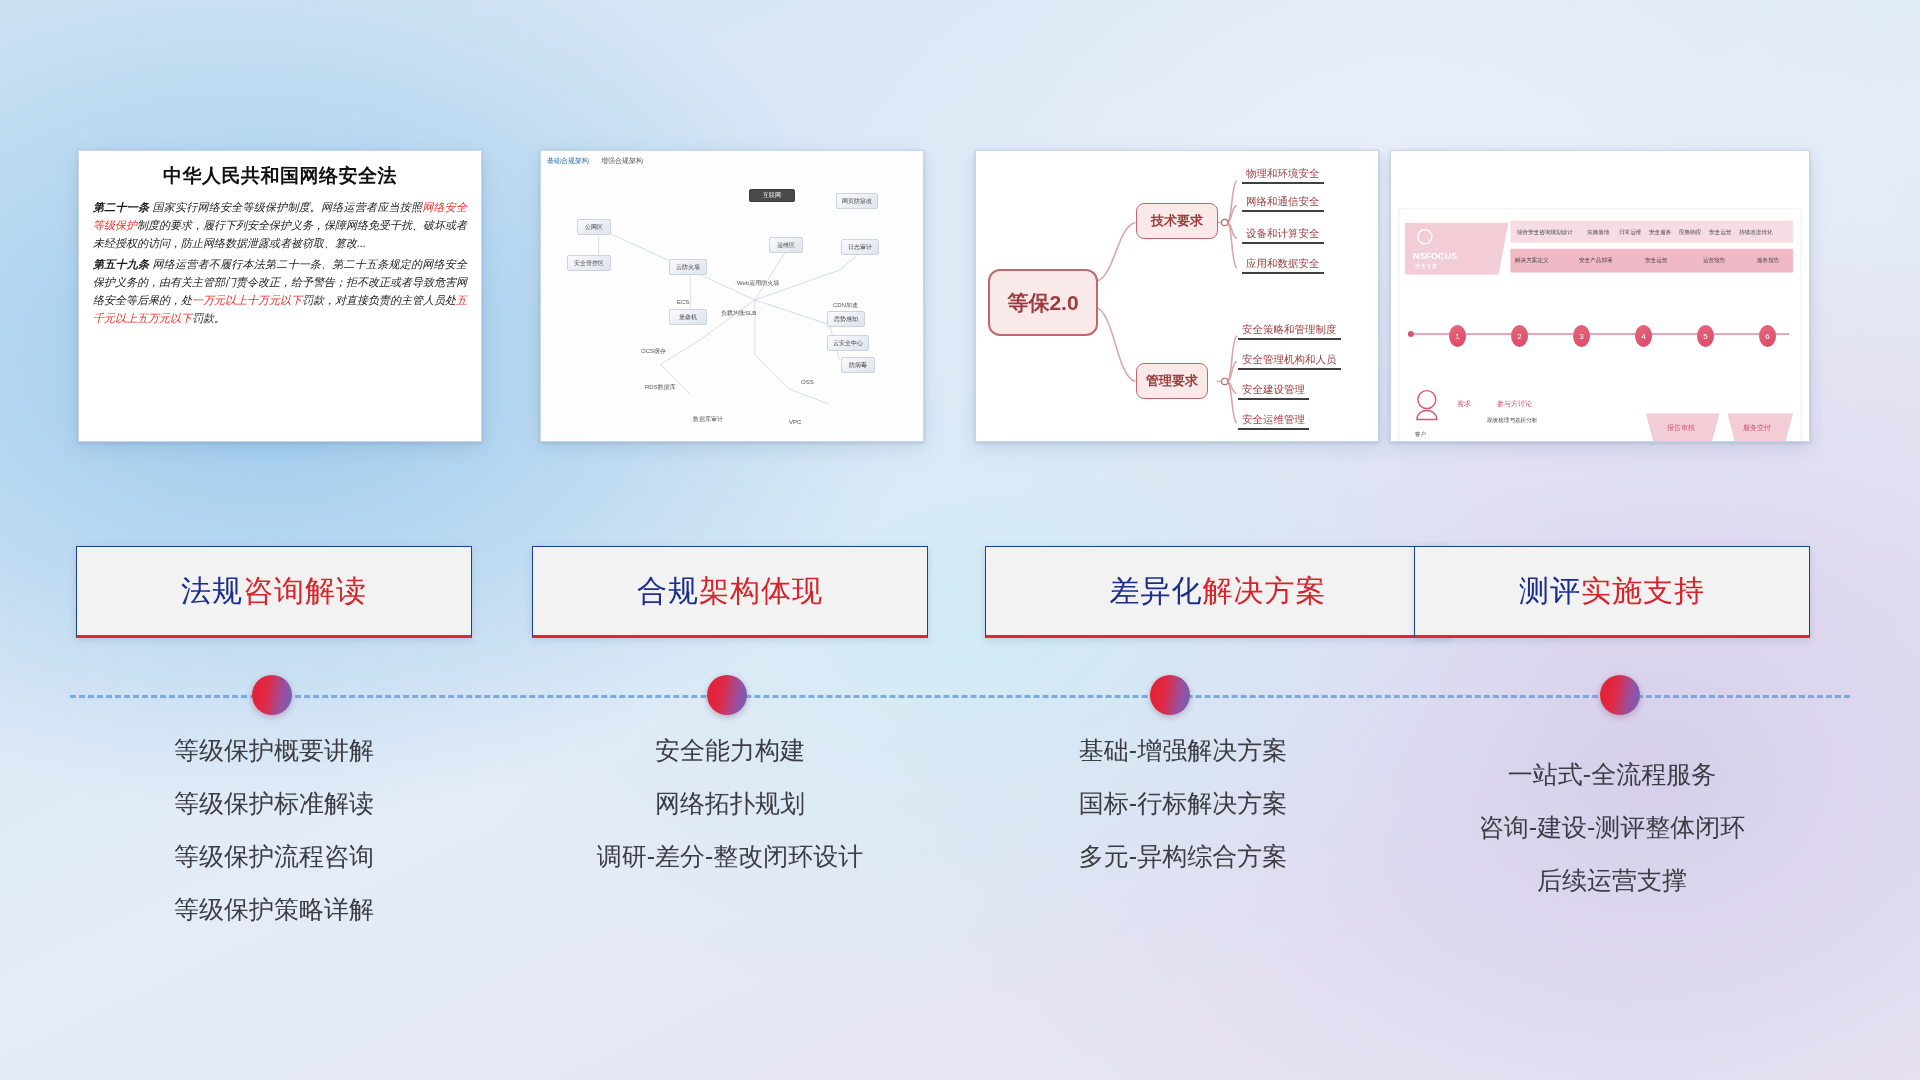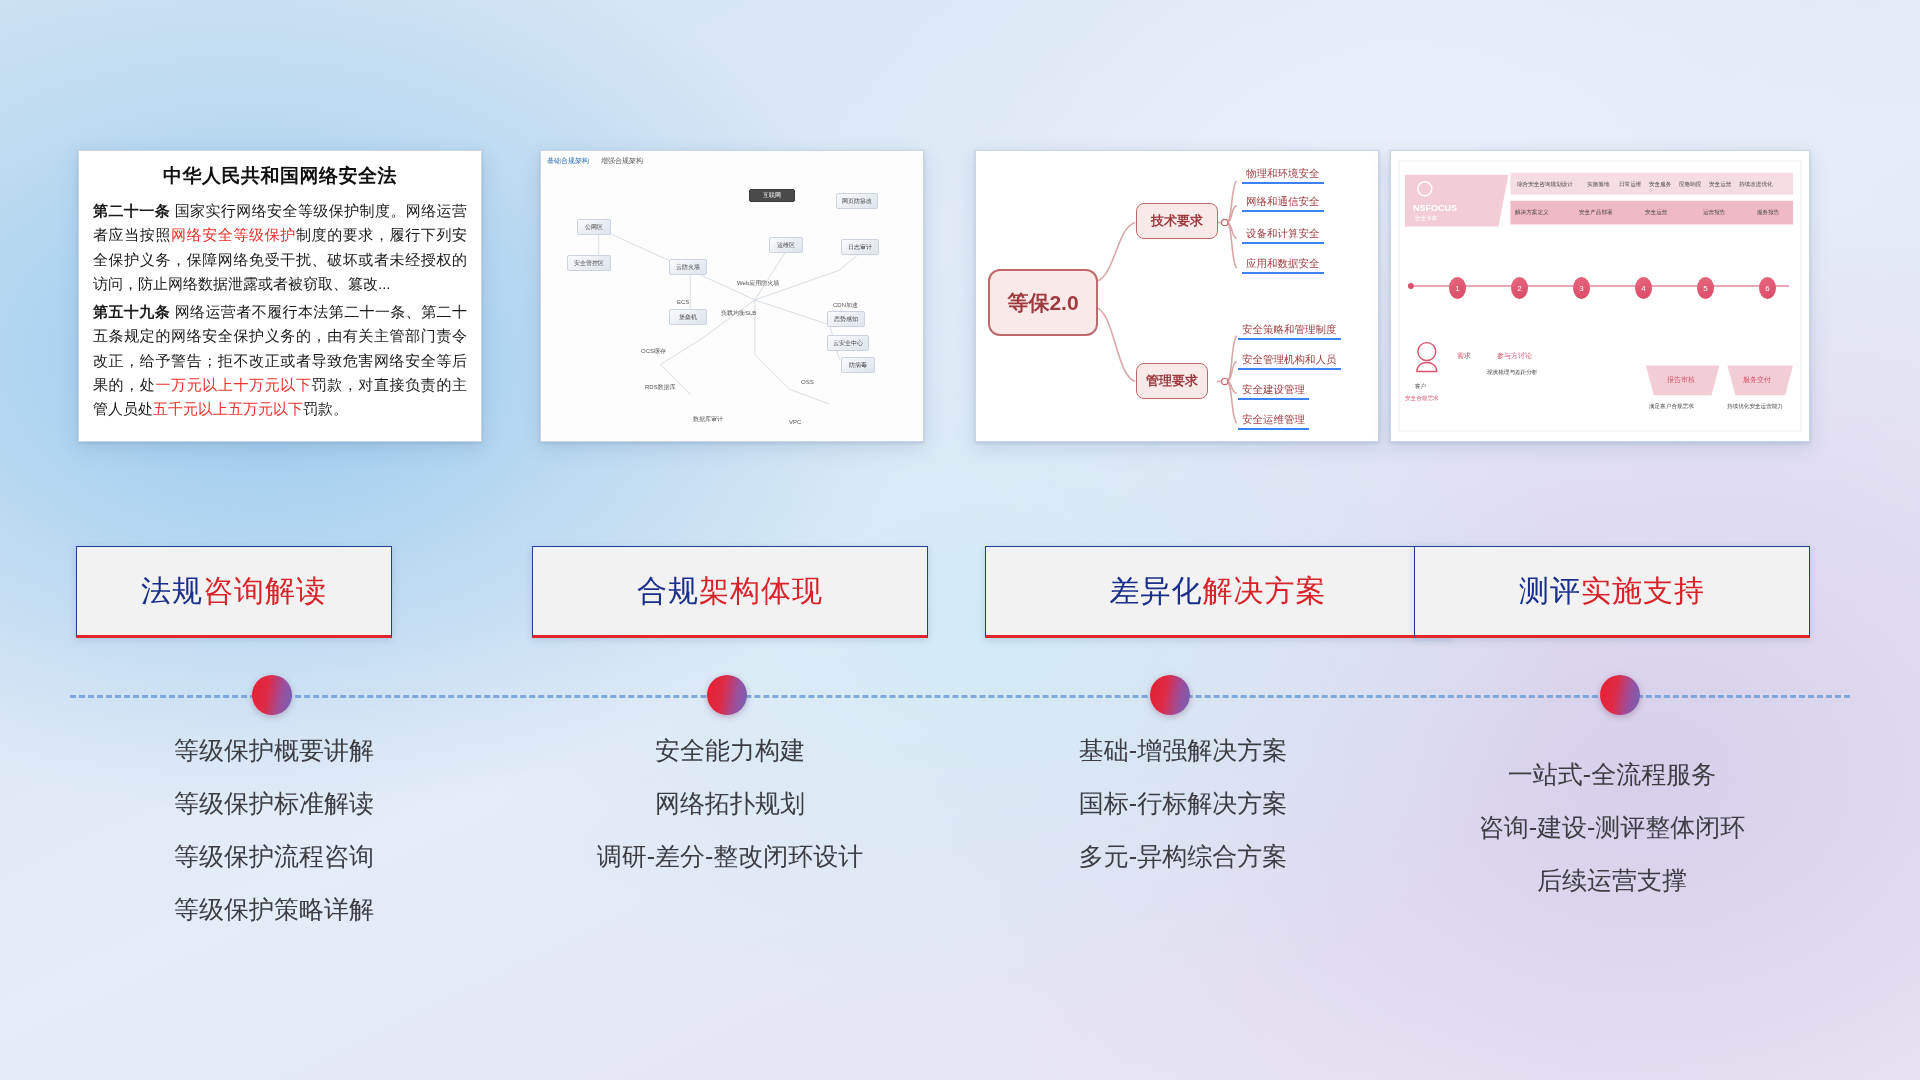--- a/index.html
+++ b/index.html
@@ -31,21 +31,21 @@
   .card.c2 { left: 540px;  width: 384px; }
   .card.c3 { left: 975px;  width: 404px; }
   .card.c4 { left: 1390px; width: 420px; }
 
   
   .law { padding: 12px 14px 8px 14px; height: 100%; }
   .law h3 {
     text-align: center; font-size: 19px; font-weight: 700; color: #111;
     letter-spacing: 0.5px; margin-bottom: 10px;
   }
-  .law p { font-size: 15px; line-height: 1.62; color: #1a1a1a; text-align: justify; }
+  .law p { font-size: 11px; line-height: 1.62; color: #1a1a1a; text-align: justify; font-style: italic; }
   .law p + p { margin-top: 4px; }
   .law b { font-weight: 700; }
   .law .red { color: #e8312a; }
 
   
   .arch { position: relative; width: 100%; height: 100%; background: #fdfdfd; }
   .arch .tabbar { position: absolute; left: 6px; top: 5px; display: flex; gap: 12px; font-size: 7px; color: #555; }
   .arch .tabbar span:first-child { color: #2a6fb5; }
   .arch .node {
     position: absolute; background: #f4f6f9; border: 1px solid #d5dbe4;
@@ -65,25 +65,25 @@
   .mindmap { position: relative; width: 100%; height: 100%; background: #fff; padding: 8px; }
   .mindmap svg { position: absolute; inset: 0; width: 100%; height: 100%; }
   .mm-node {
     position: absolute; border: 1.6px solid #c0696c; background: #fae9e9;
     border-radius: 8px; color: #9e3b3f; font-size: 13px; font-weight: 600;
     display: flex; align-items: center; justify-content: center;
   }
   .mm-root { border-width: 2.4px; border-radius: 12px; font-size: 21px; }
   .mm-leaf {
     position: absolute; color: #9e3b3f; font-size: 10.5px;
-    border-bottom: 2px solid #3b82f6; padding: 0 4px 1px 4px; white-space: nowrap;
-  }
-
-  
-  .road { position: relative; width: 100%; height: 100%; background: #fff; padding: 6px; }
+    border-bottom: 2px solid #404040; padding: 0 4px 1px 4px; white-space: nowrap;
+  }
+
+  
+  .road { position: relative; width: 100%; height: 100%; background: #fff; padding: 6px; margin-top: 48px; }
   .road svg { position: absolute; inset: 0; width: 100%; height: 100%; }
   .road .rtxt { position: absolute; font-size: 5.6px; color: #444; white-space: nowrap; }
   .road .rtxt.pink { color: #d2536a; }
   .road .rtxt.w { color: #fff; }
   .road .num {
     position: absolute; width: 17px; height: 22px; border-radius: 50%;
     background: linear-gradient(160deg,#e8677f,#d94a66); color:#fff;
     font-size: 8px; display:flex; align-items:center; justify-content:center;
   }
 
@@ -93,21 +93,21 @@
     position: absolute; top: 0; height: 92px;
     background: #f2f2f2;
     border: 1.6px solid #1f3f8f;
     border-bottom: 3px solid #e2262b;
     display: flex; align-items: center; justify-content: center;
     box-shadow: 0 2px 7px rgba(80,110,150,0.22);
   }
   .head .t { font-size: 30px; font-weight: 500; letter-spacing: 1px; white-space: nowrap; }
   .head .t .b { color: #1b2f8a; }
   .head .t .r { color: #d8232a; }
-  .head.h1 { left: 76px;   width: 316px; }
+  .head.h1 { left: 76px;   width: 396px; }
   .head.h2 { left: 532px;  width: 396px; }
   .head.h3 { left: 985px;  width: 466px; }
   .head.h4 { left: 1414px; width: 396px; }
 
   
   .timeline { position: absolute; left: 0; top: 666px; width: 1920px; height: 60px; }
   .tl-line {
     position: absolute; left: 70px; right: 70px; top: 29px; height: 0;
     border-top: 3px dashed #6f9fd8; opacity: 0.85;
   }

